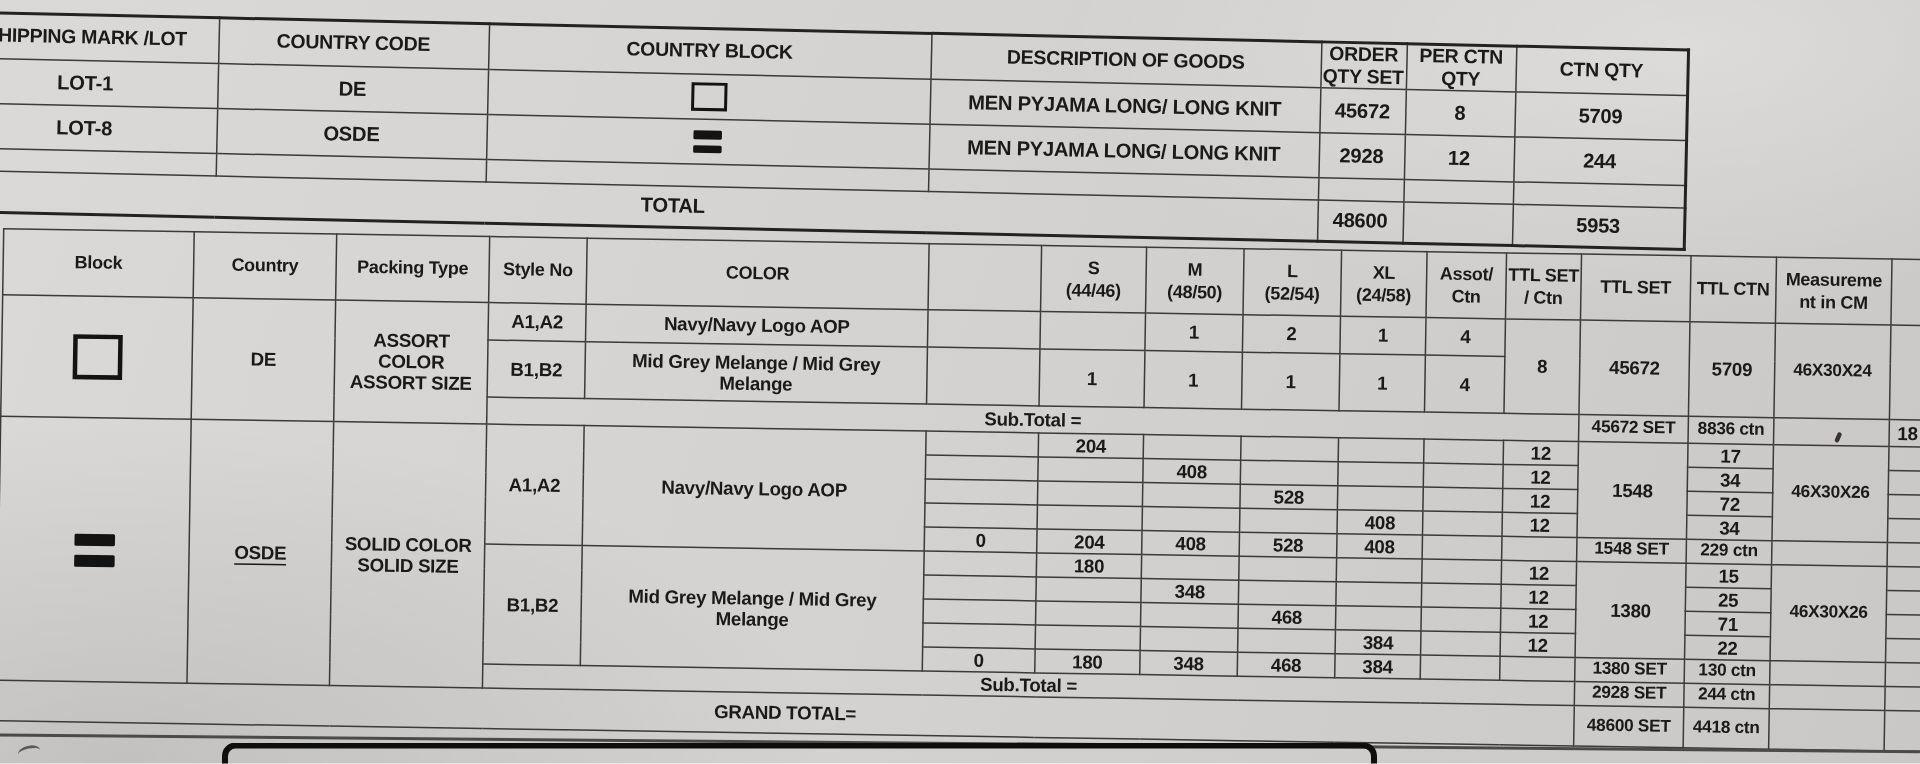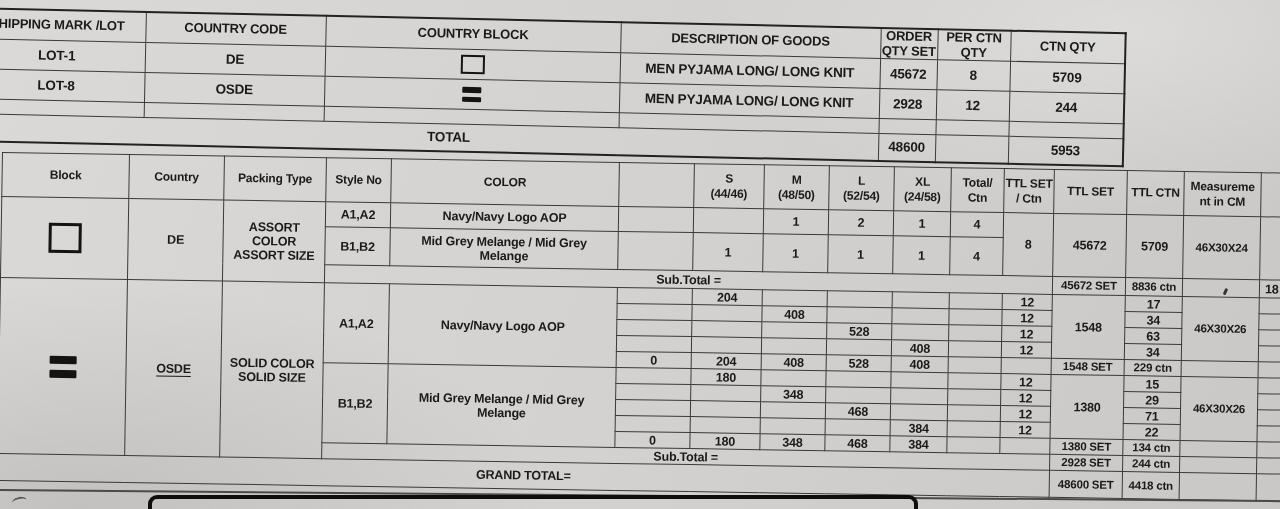--- a/index.html
+++ b/index.html
@@ -158,21 +158,21 @@
         <td class="hdr">COLOR</td>
         <td class="hdr"></td>
         <td class="hdr pre">S
 (44/46)</td>
         <td class="hdr pre">M
 (48/50)</td>
         <td class="hdr pre">L
 (52/54)</td>
         <td class="hdr pre">XL
 (24/58)</td>
-        <td class="hdr pre">Total/
+        <td class="hdr pre">Assot/
 Ctn</td>
         <td class="hdr pre">TTL SET
 / Ctn</td>
         <td class="hdr">TTL SET</td>
         <td class="hdr">TTL CTN</td>
         <td class="hdr pre">Measureme
 nt in CM</td>
         <td class="hdr"></td>
       </tr>
 
@@ -253,21 +253,21 @@
         <td></td>
       </tr>
       <tr class="h16">
         <td></td>
         <td></td>
         <td></td>
         <td>528</td>
         <td></td>
         <td></td>
         <td>12</td>
-        <td>63</td>
+        <td>72</td>
         <td></td>
       </tr>
       <tr class="h16">
         <td></td>
         <td></td>
         <td></td>
         <td></td>
         <td>408</td>
         <td></td>
         <td>12</td>
@@ -305,21 +305,21 @@
         <td></td>
       </tr>
       <tr class="h16">
         <td></td>
         <td></td>
         <td>348</td>
         <td></td>
         <td></td>
         <td></td>
         <td>12</td>
-        <td>29</td>
+        <td>25</td>
         <td></td>
       </tr>
       <tr class="h16">
         <td></td>
         <td></td>
         <td></td>
         <td>468</td>
         <td></td>
         <td></td>
         <td>12</td>
@@ -339,21 +339,21 @@
       </tr>
       <tr class="h16">
         <td>0</td>
         <td>180</td>
         <td>348</td>
         <td>468</td>
         <td>384</td>
         <td></td>
         <td></td>
         <td class="small">1380 SET</td>
-        <td class="small">134 ctn</td>
+        <td class="small">130 ctn</td>
         <td></td>
         <td></td>
       </tr>
       <tr class="h16">
         <td colspan="9">Sub.Total =</td>
         <td class="small">2928 SET</td>
         <td class="small">244 ctn</td>
         <td></td>
         <td></td>
       </tr>

